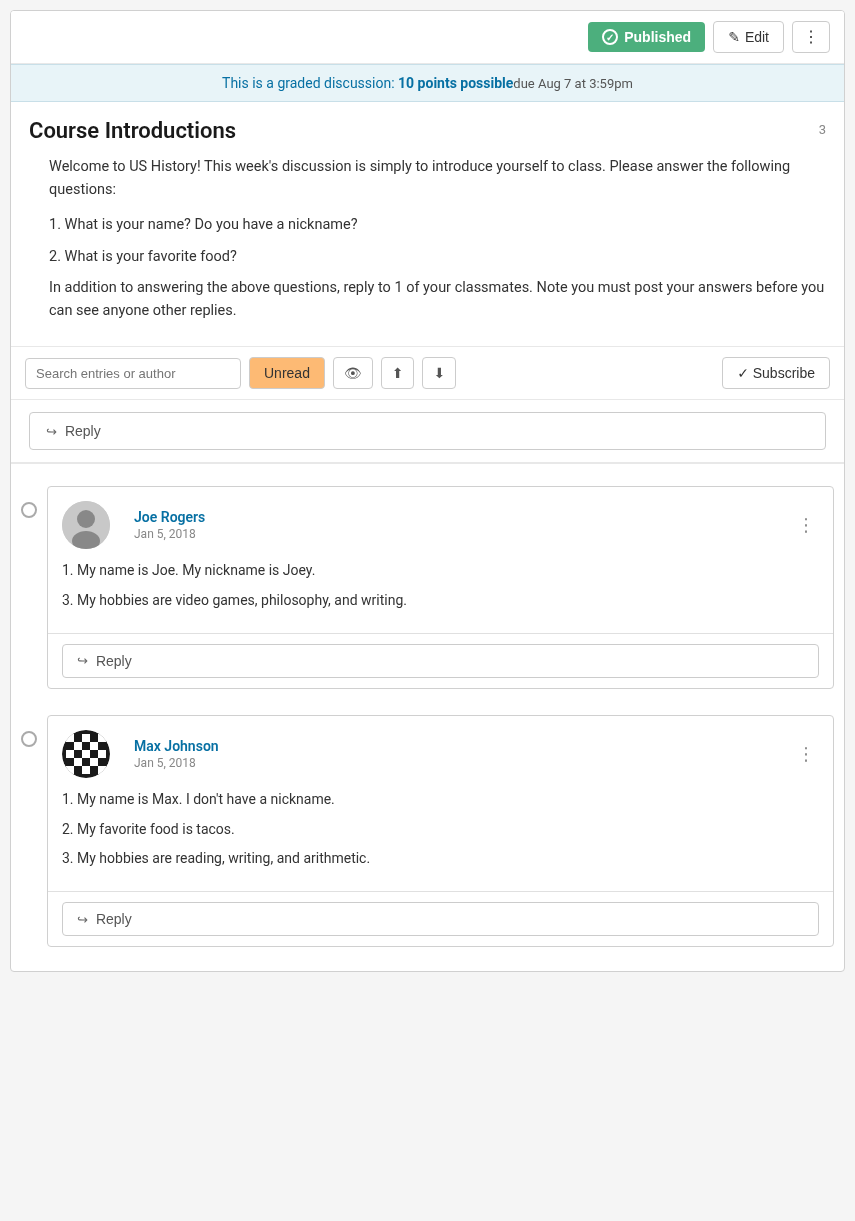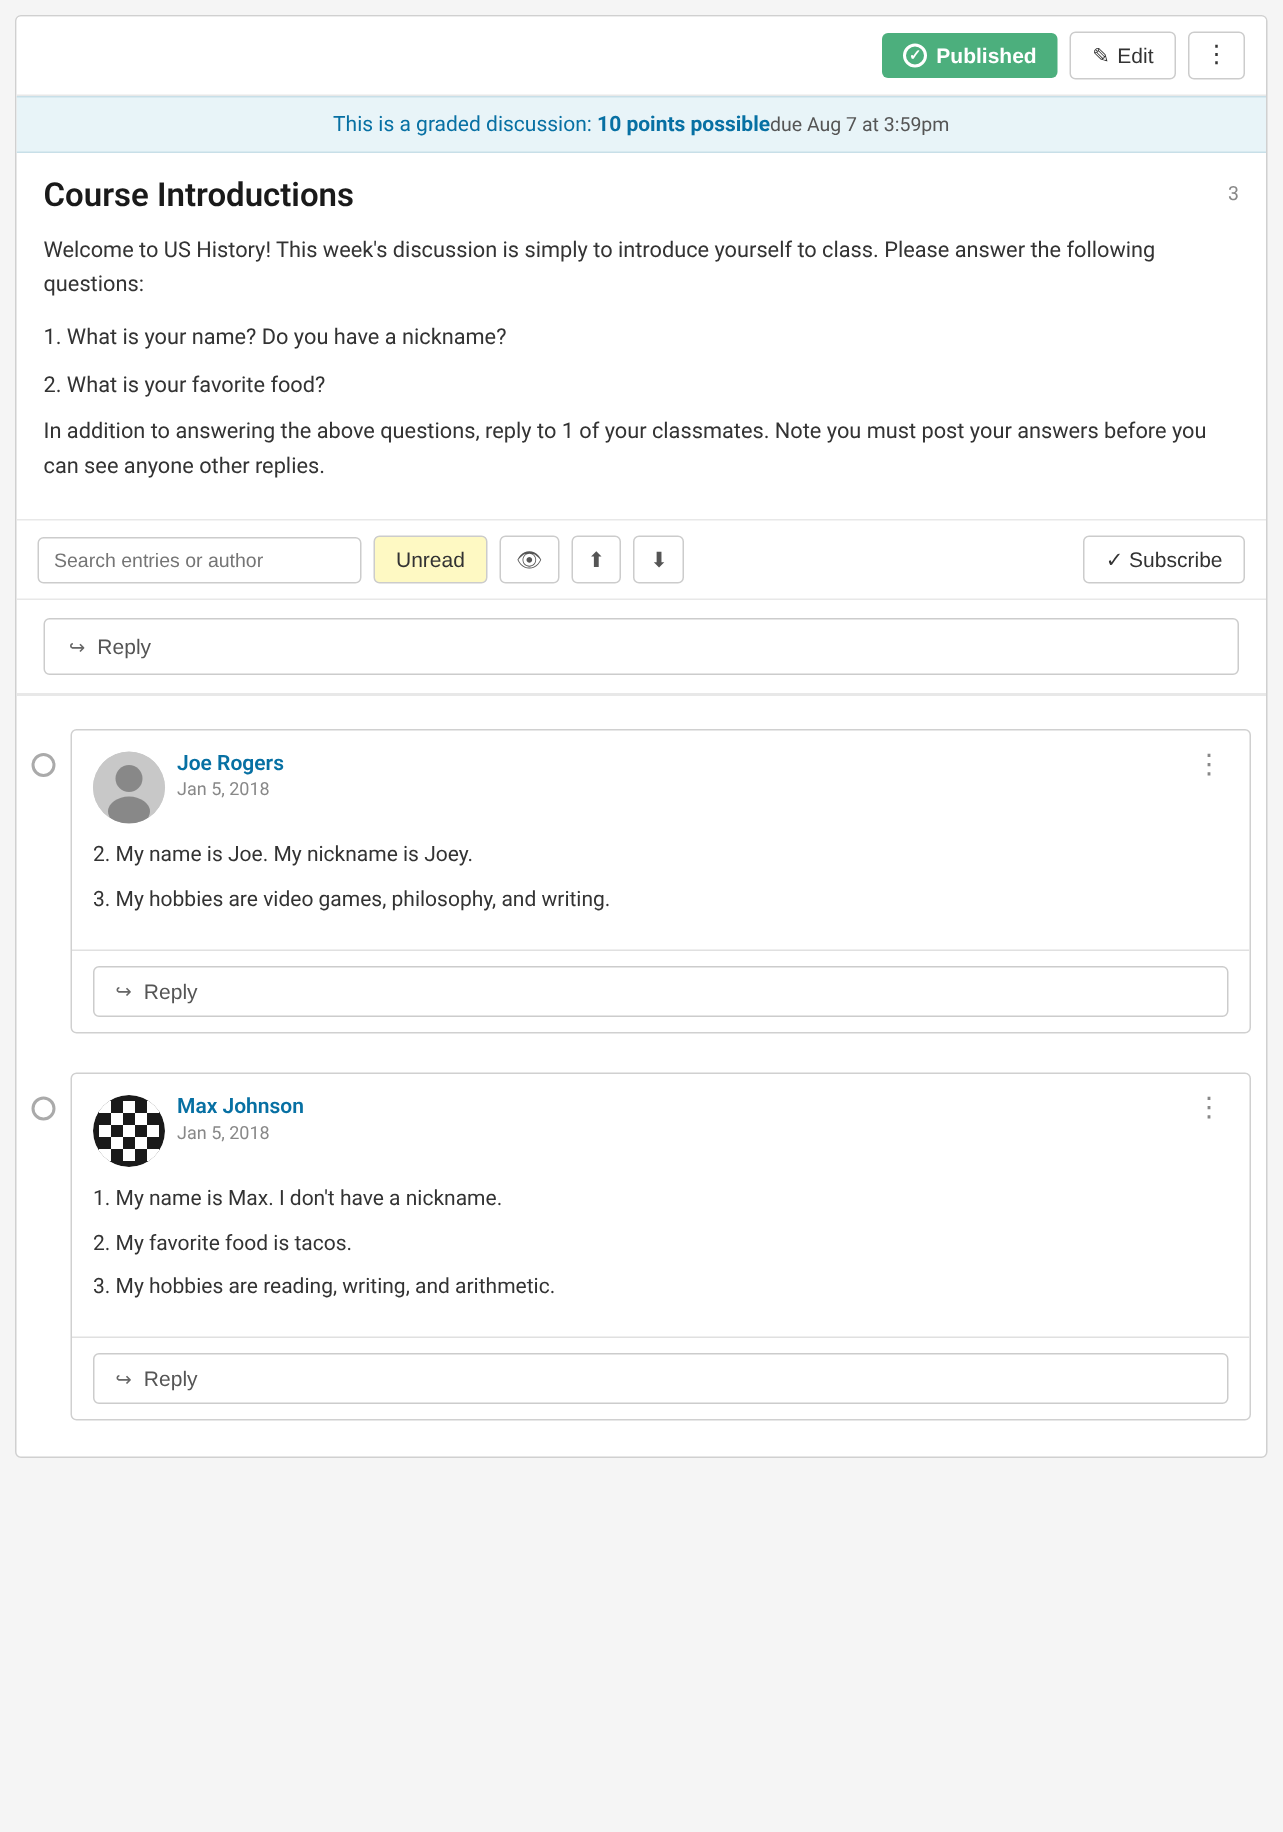--- a/index.html
+++ b/index.html
@@ -117,20 +117,21 @@
       color: #888;
       margin-top: 4px;
     }
     .discussion-body {
       font-size: 14.5px;
       color: #333;
       line-height: 1.6;
     }
     .discussion-body p {
       margin-bottom: 12px;
+      margin-left: 20px;
     }
     .discussion-body .list-item {
       margin-bottom: 8px;
     }
 
     
     .toolbar-row {
       display: flex;
       align-items: center;
       padding: 10px 14px;
@@ -140,21 +141,21 @@
     .search-input {
       border: 1px solid #ccc;
       border-radius: 4px;
       padding: 7px 10px;
       font-size: 13px;
       width: 216px;
       color: #999;
       outline: none;
     }
     .btn-unread {
-      background: #fef9c3;
+      background: #fdba74;
       color: #333;
       border: 1px solid #ccc;
       border-radius: 4px;
       padding: 7px 14px;
       font-size: 14px;
       font-weight: 500;
       cursor: pointer;
     }
     .btn-icon {
       background: #fff;
@@ -229,23 +230,23 @@
     }
     .entry-card {
       flex: 1;
       border: 1px solid #d0d0d0;
       border-radius: 4px;
       overflow: hidden;
       margin-bottom: 14px;
     }
     .entry-header {
       display: flex;
-      align-items: flex-start;
+      align-items: center;
       padding: 14px 14px 10px 14px;
-      gap: 8px;
+      gap: 24px;
     }
     .avatar {
       width: 48px;
       height: 48px;
       border-radius: 50%;
       background: #c8c8c8;
       flex-shrink: 0;
       display: flex;
       align-items: center;
       justify-content: center;
@@ -387,21 +388,21 @@
               <ellipse cx="24" cy="40" rx="14" ry="10" fill="#888"></ellipse>
             </svg>
           </div>
           <div class="author-info">
             <div class="author-name">Joe Rogers</div>
             <div class="entry-date">Jan 5, 2018</div>
           </div>
           <div class="entry-menu">⋮</div>
         </div>
         <div class="entry-body">
-          <div class="line">2. My name is Joe. My nickname is Joey.</div>
+          <div class="line">1. My name is Joe. My nickname is Joey.</div>
           <div class="line">3. My hobbies are video games, philosophy, and writing.</div>
         </div>
         <div class="entry-reply-area">
           <button class="entry-reply-btn">
             <span class="reply-arrow">↩</span>
             <span>Reply</span>
           </button>
         </div>
       </div>
     </div>

